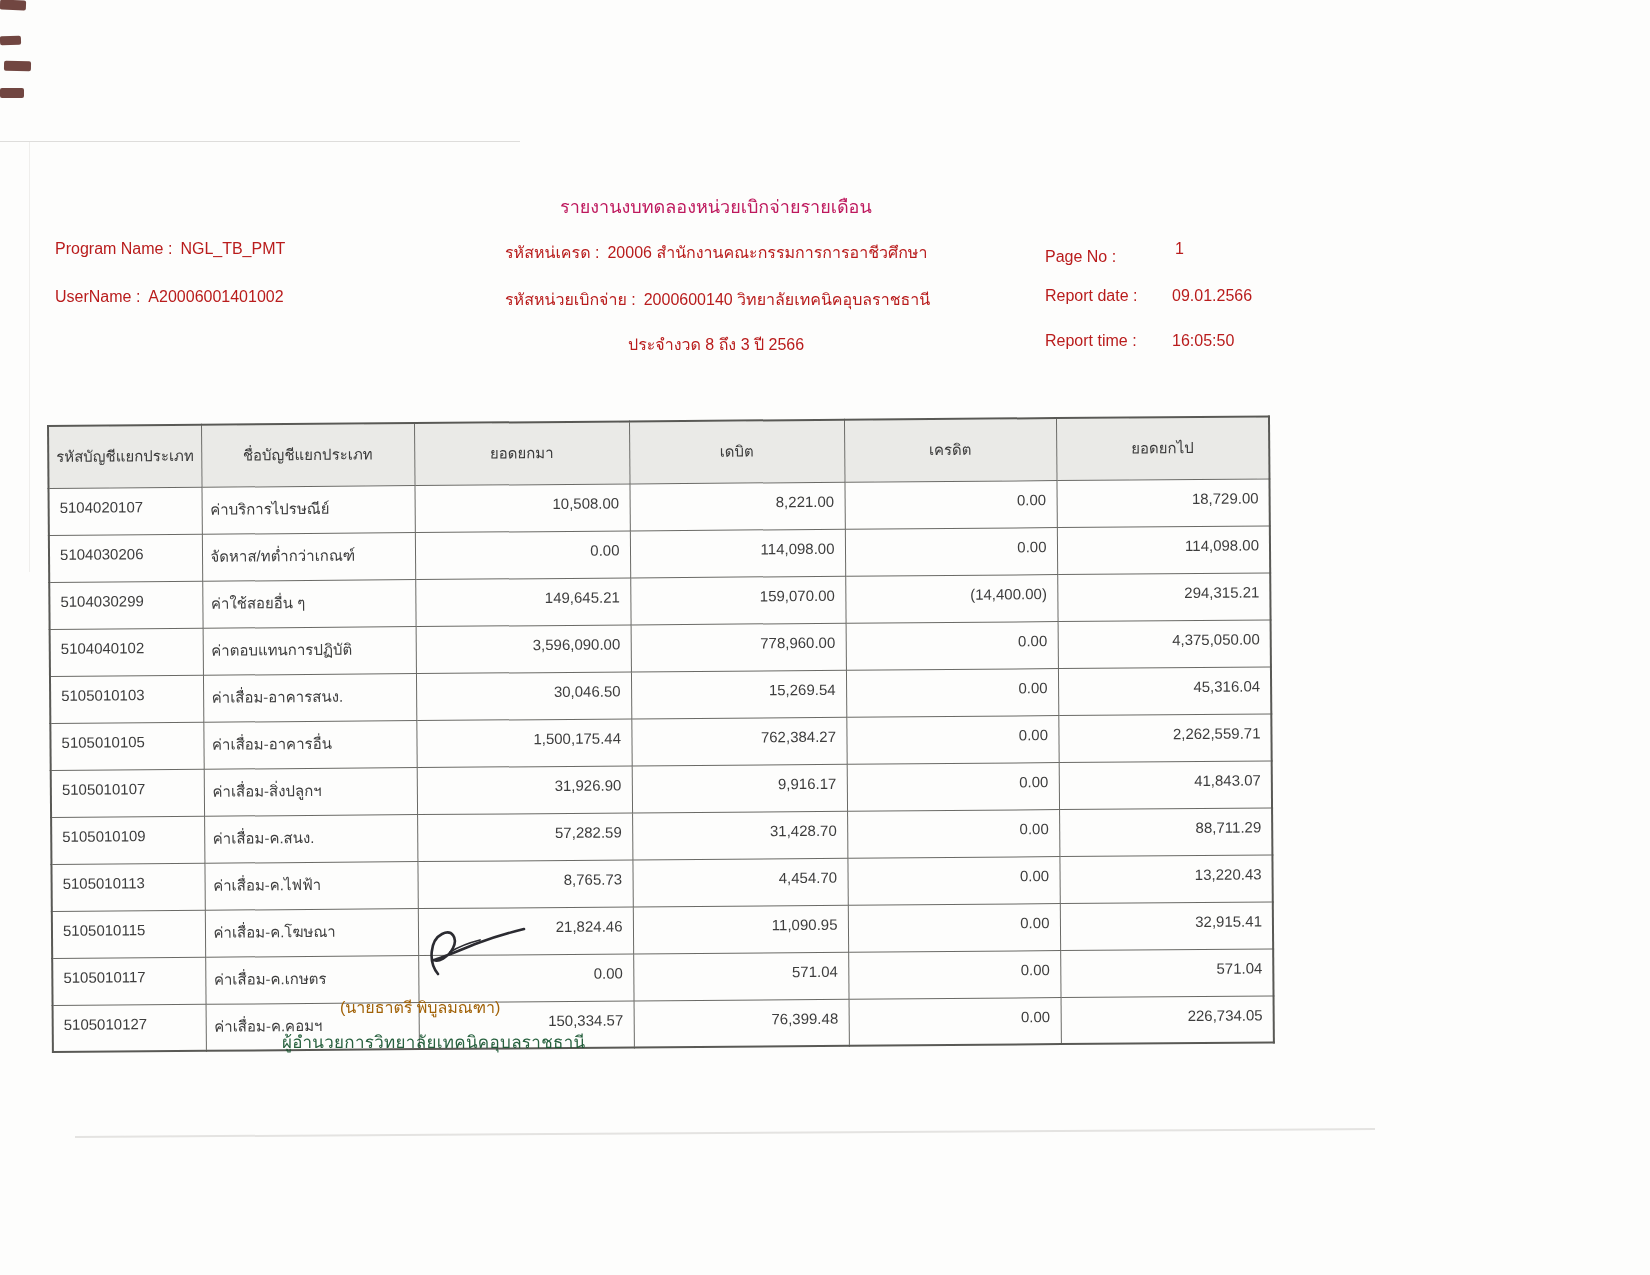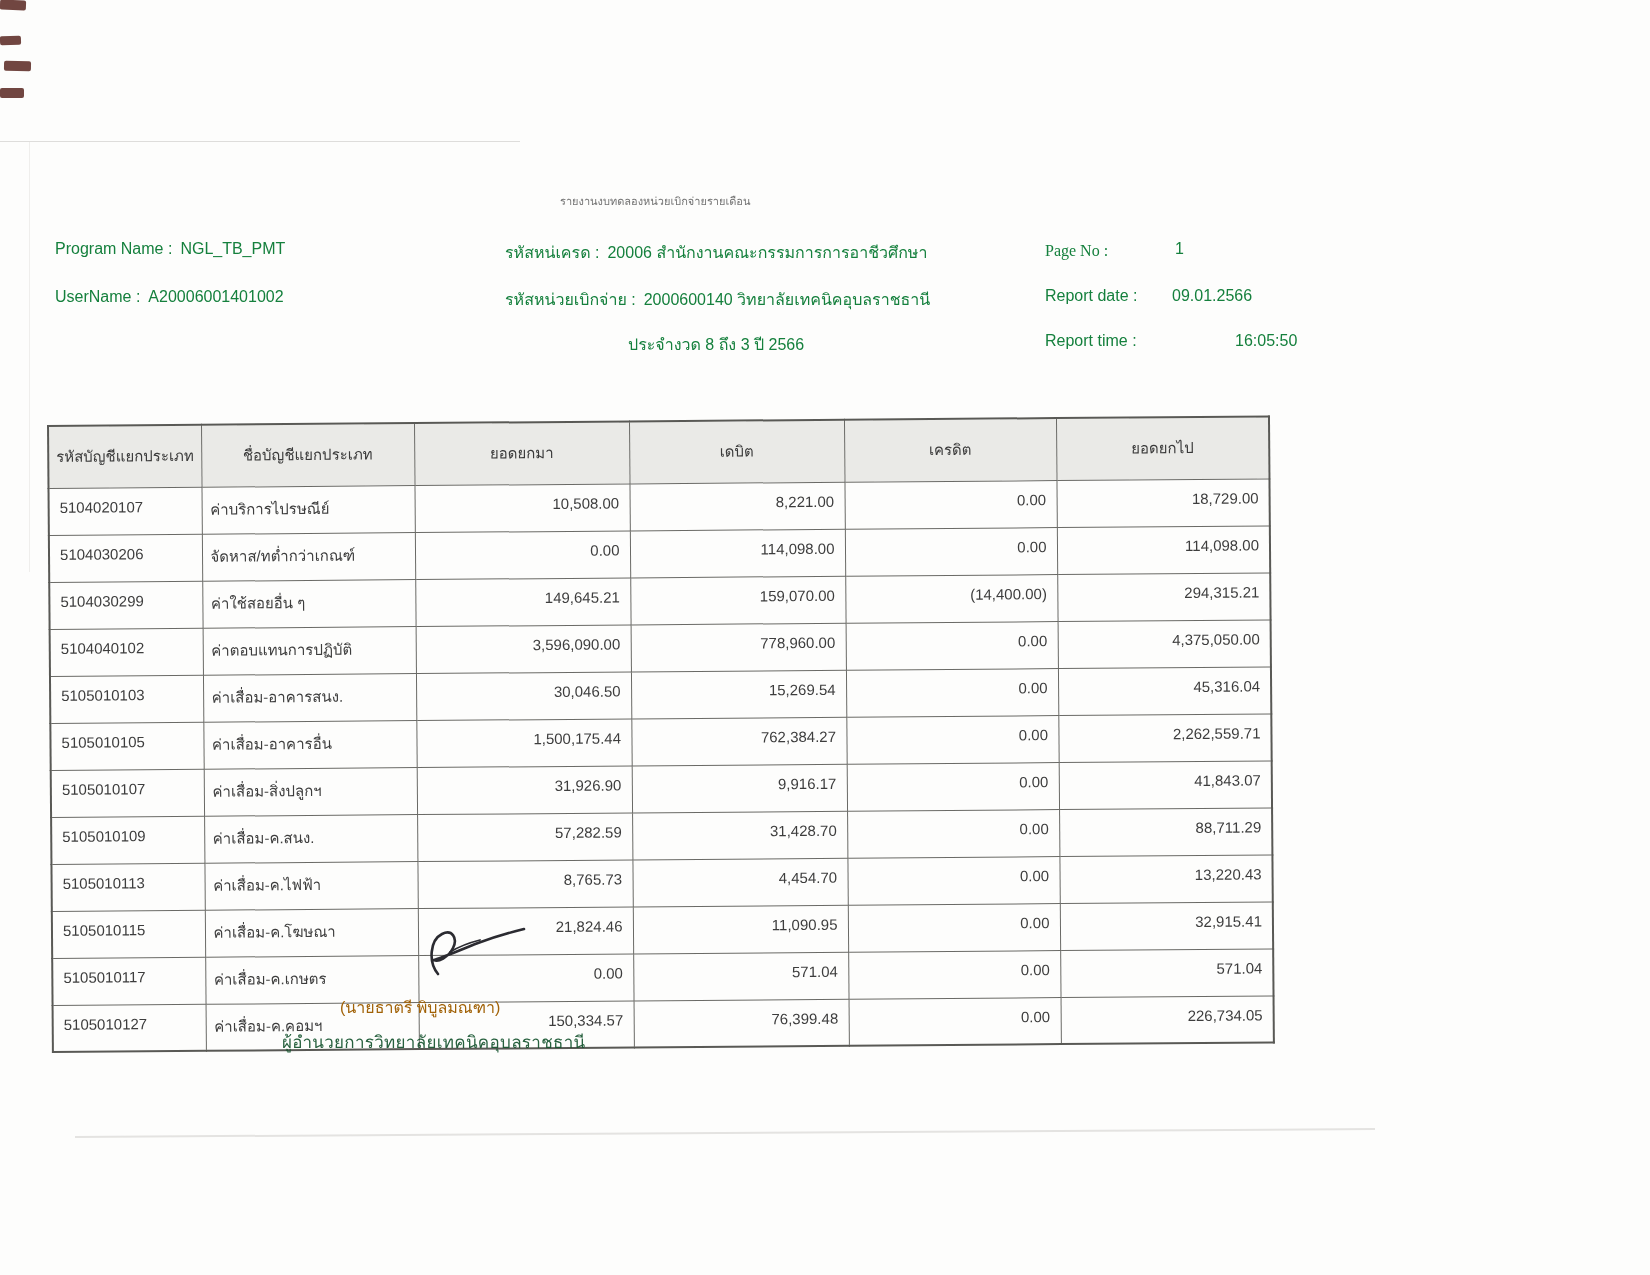--- a/index.html
+++ b/index.html
@@ -5,22 +5,22 @@
   html,body{margin:0;padding:0;background:#fdfdfc;}
   body{width:1650px;height:1275px;position:relative;overflow:hidden;
        font-family:"Liberation Sans","DejaVu Sans",sans-serif;color:#454545;}
   .abs{position:absolute;white-space:nowrap;}
 
   
   .edge-mark{position:absolute;background:#5d2c27;opacity:.88;border-radius:2px;}
   .scanline{position:absolute;background:#dedddb;}
 
   
-  .title{font-size:11px;color:#737373;}
-  .meta{font-size:16px;color:#15803d;}
+  .title{font-size:18px;color:#be185d;}
+  .meta{font-size:16px;color:#b91c1c;}
   .meta .val{margin-left:8px;}
 
   
   .tblwrap{position:absolute;left:47px;top:425px;transform:rotate(-0.45deg);transform-origin:0 0;}
   table{border-collapse:collapse;table-layout:fixed;width:1221px;background:transparent;}
   th,td{border:1px solid #6a6a66;box-sizing:border-box;font-weight:normal;
         font-size:15px;color:#3d3d3d;overflow:hidden;}
   table{border:2px solid #59595  5;}
   thead th{height:62px;background:#eaeae7;text-align:center;vertical-align:middle;color:#3a3a3a;}
   tbody td{height:47px;vertical-align:top;padding-top:10px;}
@@ -53,26 +53,26 @@
 </div>
 
 <div class="abs meta" style="left:505px;top:240px;">
   <span>รหัสหน่เครด :</span><span class="val">20006 สำนักงานคณะกรรมการการอาชีวศึกษา</span>
 </div>
 <div class="abs meta" style="left:505px;top:287px;">
   <span>รหัสหน่วยเบิกจ่าย :</span><span class="val">2000600140 วิทยาลัยเทคนิคอุบลราชธานี</span>
 </div>
 <div class="abs meta" style="left:628px;top:332px;">ประจำงวด 8 ถึง 3 ปี 2566</div>
 
-<div class="abs meta" style="left:1045px;top:242px;font-family:Liberation Serif, serif;">Page No :</div>
+<div class="abs meta" style="left:1045px;top:248px;">Page No :</div>
 <div class="abs meta" style="left:1175px;top:240px;">1</div>
 <div class="abs meta" style="left:1045px;top:287px;">Report date :</div>
 <div class="abs meta" style="left:1172px;top:287px;">09.01.2566</div>
 <div class="abs meta" style="left:1045px;top:332px;">Report time :</div>
-<div class="abs meta" style="left:1235px;top:332px;">16:05:50</div>
+<div class="abs meta" style="left:1172px;top:332px;">16:05:50</div>
 
 <div class="tblwrap">
   <table style="border:2px solid #595955;">
     <colgroup>
       <col style="width:153px">
         <col style="width:213px">
         <col style="width:215px">
       <col style="width:215px">
         <col style="width:212px">
         <col style="width:213px">

